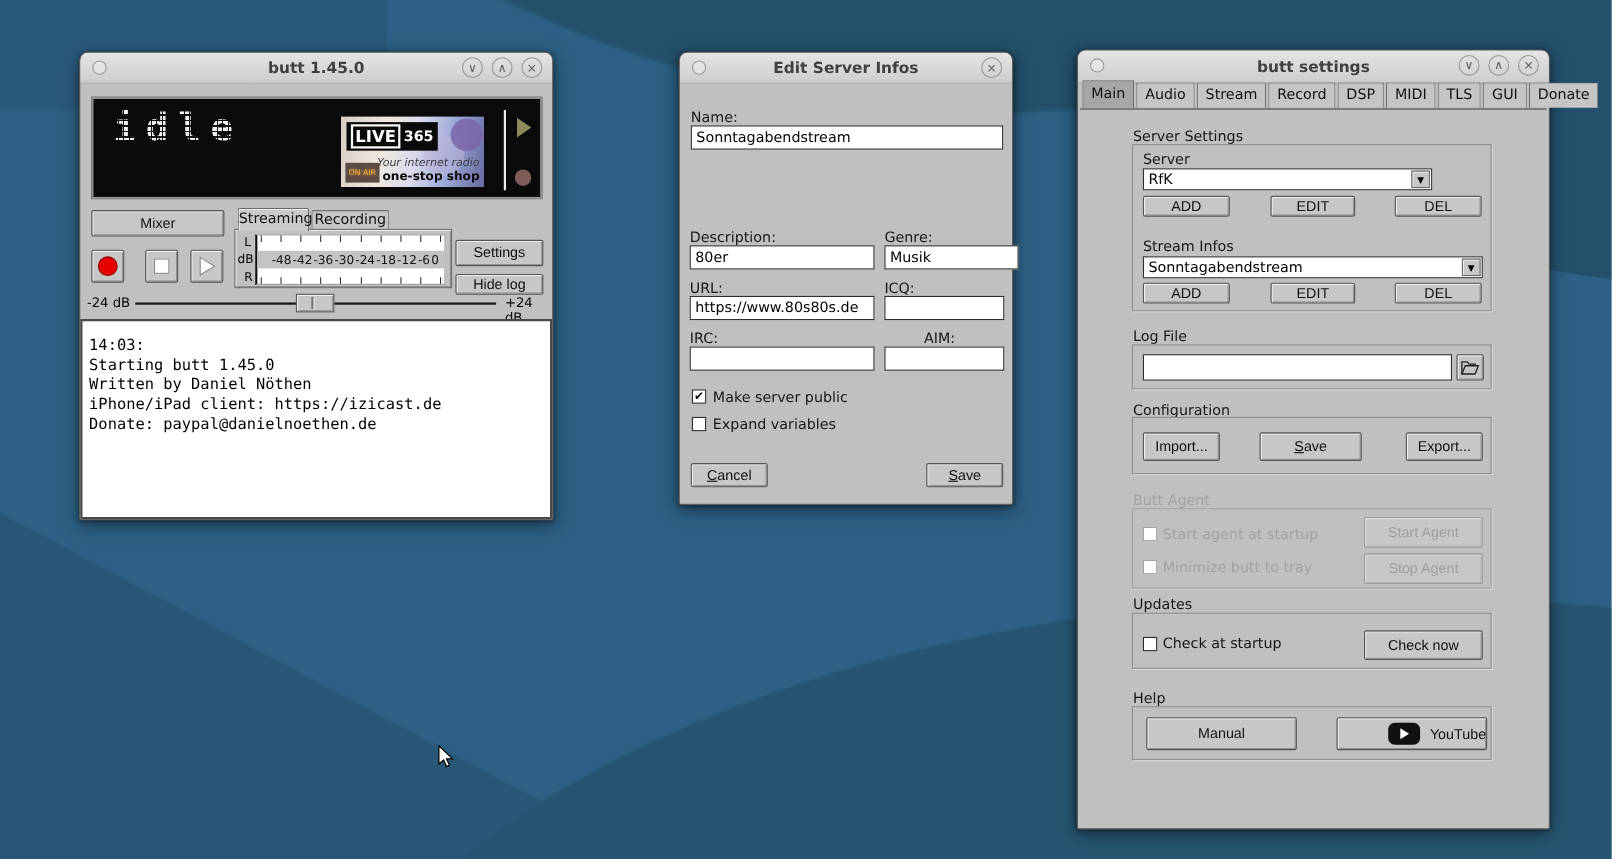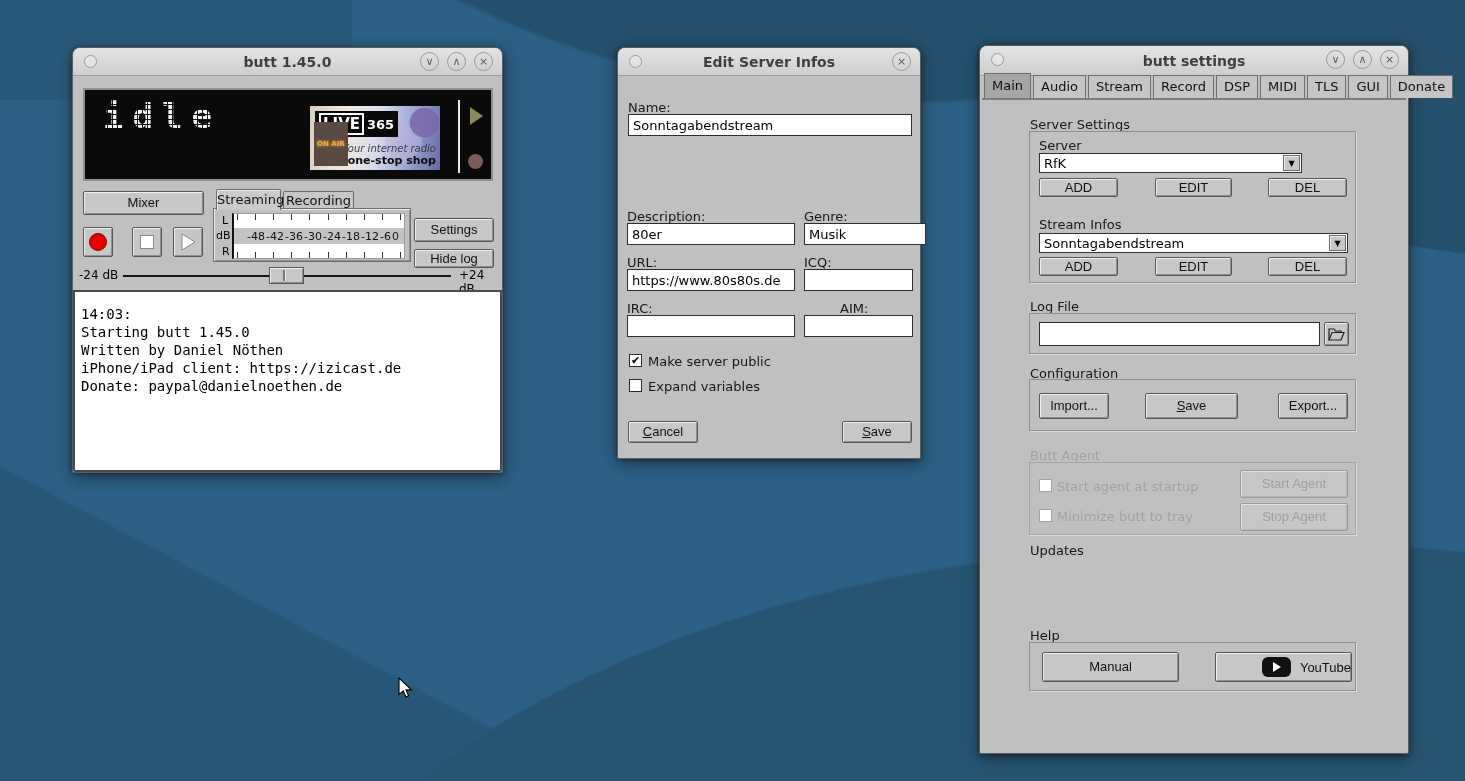--- a/index.html
+++ b/index.html
@@ -67,21 +67,21 @@
       radial-gradient(circle 24px at 88% 26%, rgba(122,102,168,.85) 0 60%, rgba(122,102,168,0) 63%),
       radial-gradient(circle 30px at 72% 55%, rgba(190,180,215,.5) 0 60%, rgba(190,180,215,0) 63%),
       linear-gradient(100deg,#d6cdc4 0%,#efe9df 30%,#dadaec 52%,#9aa6d6 75%,#676a9f 100%); }
   .ad-logo { position:absolute; left:5px; top:5px; background:#0a0a0a; padding:2px 4px;
     display:flex; align-items:center; }
   .ad-logo .live { border:2px solid #fff; color:#fff; font-weight:bold; font-size:15px; padding:0 2px; }
   .ad-logo .n365 { color:#fff; font-weight:bold; font-size:13px; margin-left:3px; }
   .ad-line1 { position:absolute; right:4px; bottom:16px; font-style:italic; font-size:10px; color:#3c3c44; }
   .ad-line2 { position:absolute; right:4px; bottom:3px; font-weight:bold; font-size:11px; color:#0b0b0b; }
   .ad-onair { position:absolute; left:4px; bottom:4px; background:#5a4a42; color:#f0a838;
-    font-weight:bold; font-size:7px; padding:18px 3px; text-shadow:0 0 3px #ffb84d; }
+    font-weight:normal; font-size:7px; padding:5px 3px; text-shadow:0 0 3px #ffb84d; }
   .lcd-sep { position:absolute; left:373px; top:10px; width:2px; height:73px; background:#e9e9e9; }
   .lcd-play { position:absolute; left:385px; top:17px; width:0; height:0;
     border-left:13px solid #8a8a5a; border-top:9px solid rgba(0,0,0,0); border-bottom:9px solid rgba(0,0,0,0); }
   .lcd-dot { position:absolute; left:383px; top:64px; width:15px; height:15px; border-radius:50%; background:#7d5c58; }
 
   .mtab { position:absolute; background:#c6c6c6; border:1px solid #6a6a6a; border-bottom:none;
     font-size:13px; text-align:center; color:#111; border-radius:2px 2px 0 0; }
   .mtab.active { background:#cacaca; z-index:3; box-shadow:inset 1px 1px 0 #efefef; }
 
   .vupanel { position:absolute; left:140px; top:160px; width:198px; height:54px;
@@ -348,20 +348,25 @@
   <div class="group" style="left:49px; top:416px; width:327px; height:73px; border-color:#a5a5a5;">
     <span class="cb disabled" style="left:9px; top:16px;"></span>
     <span class="lbl disabled" style="left:27px; top:16px;">Start agent at startup</span>
     <button class="btn disabled" style="left:210px; top:7px; width:108px; height:28px; line-height:26px;">Start Agent</button>
     <span class="cb disabled" style="left:9px; top:46px;"></span>
     <span class="lbl disabled" style="left:27px; top:46px;">Minimize butt to tray</span>
     <button class="btn disabled" style="left:210px; top:40px; width:108px; height:28px; line-height:26px;">Stop Agent</button>
   </div>
 
   <span class="lbl" style="left:50px; top:497px;">Updates</span>
+  <div class="group" style="left:49px; top:511px; width:327px; height:51px;">
+    <span class="cb" style="left:9px; top:21px;"></span>
+    <span class="lbl" style="left:27px; top:20px;">Check at startup</span>
+    <button class="btn" style="left:210px; top:15px; width:108px; height:27px; line-height:25px;">Check now</button>
+  </div>
 
   <span class="lbl" style="left:50px; top:582px;">Help</span>
   <div class="group" style="left:49px; top:596px; width:327px; height:49px;">
     <button class="btn" style="left:12px; top:9px; width:137px; height:30px; line-height:28px;">Manual</button>
     <button class="btn yt-btn" style="left:185px; top:9px; width:137px; height:30px;">
       <span class="yt-icon"></span>
       <span>YouTube</span>
     </button>
   </div>
 </div>

